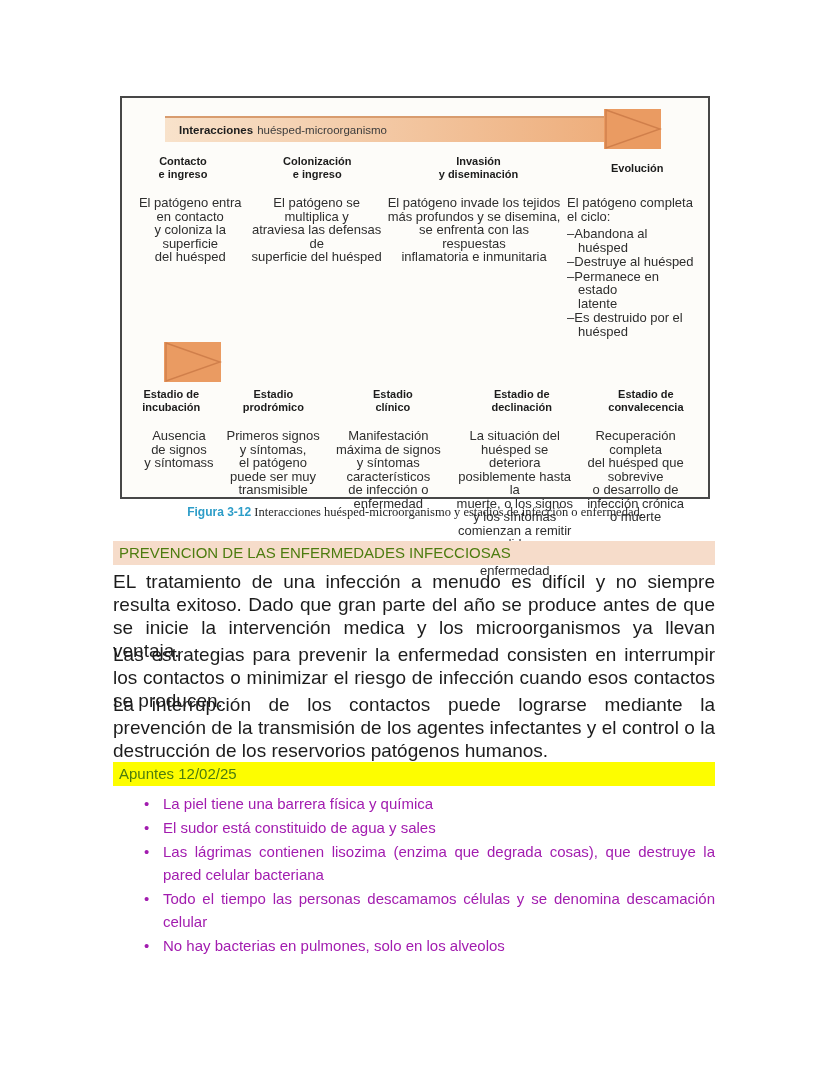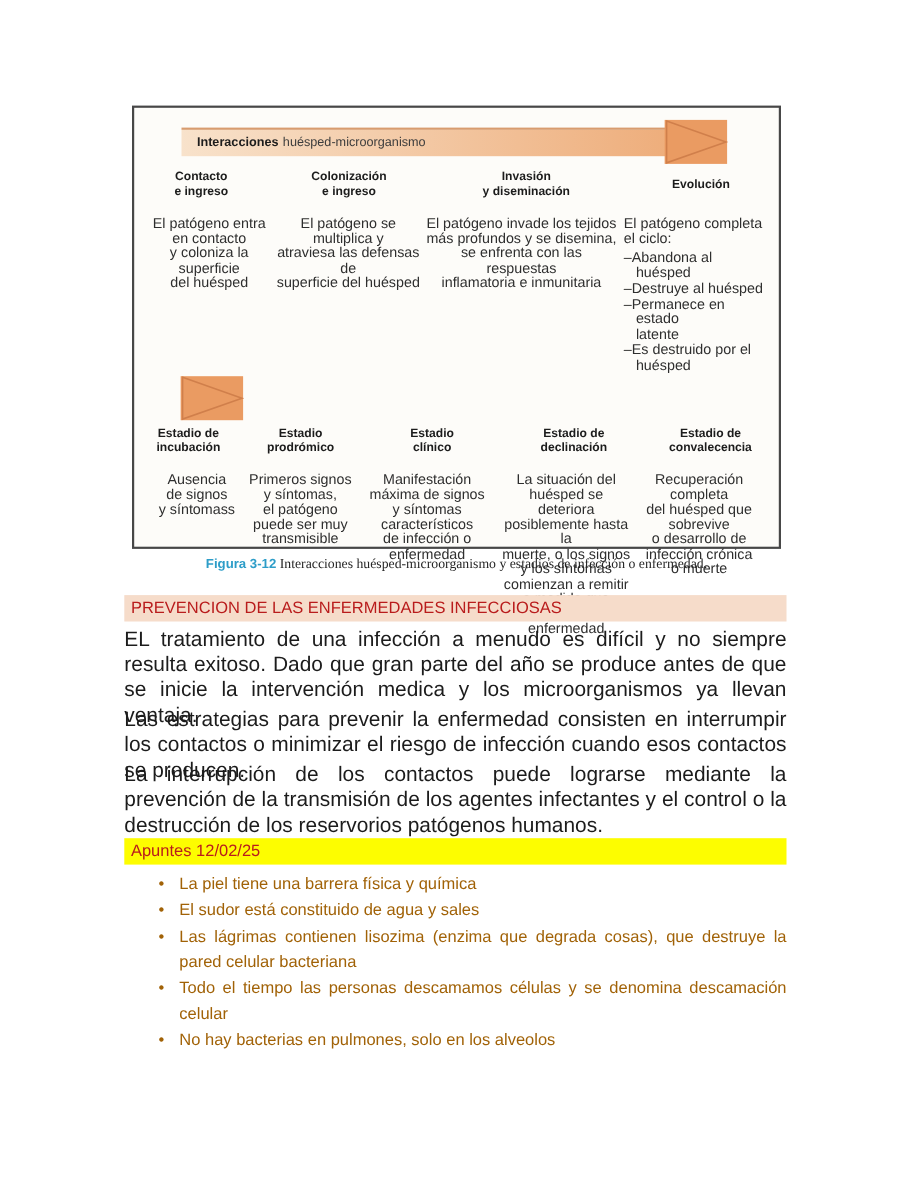--- a/index.html
+++ b/index.html
@@ -48,29 +48,29 @@
     position:absolute;left:120px;top:505px;width:590px;text-align:center;
     font-family:"Liberation Serif", serif;font-size:12.5px;color:#262626;
   }
   .caption .cap-label{
     font-family:"Liberation Sans", sans-serif;font-weight:bold;
     color:var(--caption-label-color,#2d9dc8);font-size:12px;
   }
 
   
   .content-col{position:absolute;left:113px;width:602px;}
-  .hl-heading{box-sizing:border-box;padding:3px 6px 4px 6px;font-size:15px;color:#b91c1c;}
+  .hl-heading{box-sizing:border-box;padding:3px 6px 4px 6px;font-size:15px;color:#4d7c0f;}
   .heading-salmon{top:541px;background:var(--heading-highlight,#f6dcca);}
   .heading-yellow{top:762px;background:var(--notes-highlight,#fdfd00);}
   p.body-par{margin:0;font-size:19px;line-height:23px;text-align:justify;color:#1c1c1c;}
   .p1{top:570px;} .p2{top:643px;} .p3{top:693px;}
   ul.bullets{top:792px;list-style:none;margin:0;padding:0;}
   ul.bullets li{
     position:relative;padding-left:50px;margin-bottom:1px;
-    font-size:15px;line-height:23px;text-align:justify;color:#a16207;
+    font-size:15px;line-height:23px;text-align:justify;color:#a21caf;
   }
   ul.bullets li::before{content:"\2022";position:absolute;left:31px;top:0;font-size:15px;}
 </style>
 </head>
 <body>
 
 <div class="fig-wrap">
 
   <div class="arrow-row a1">
     <div class="arrow-band">

